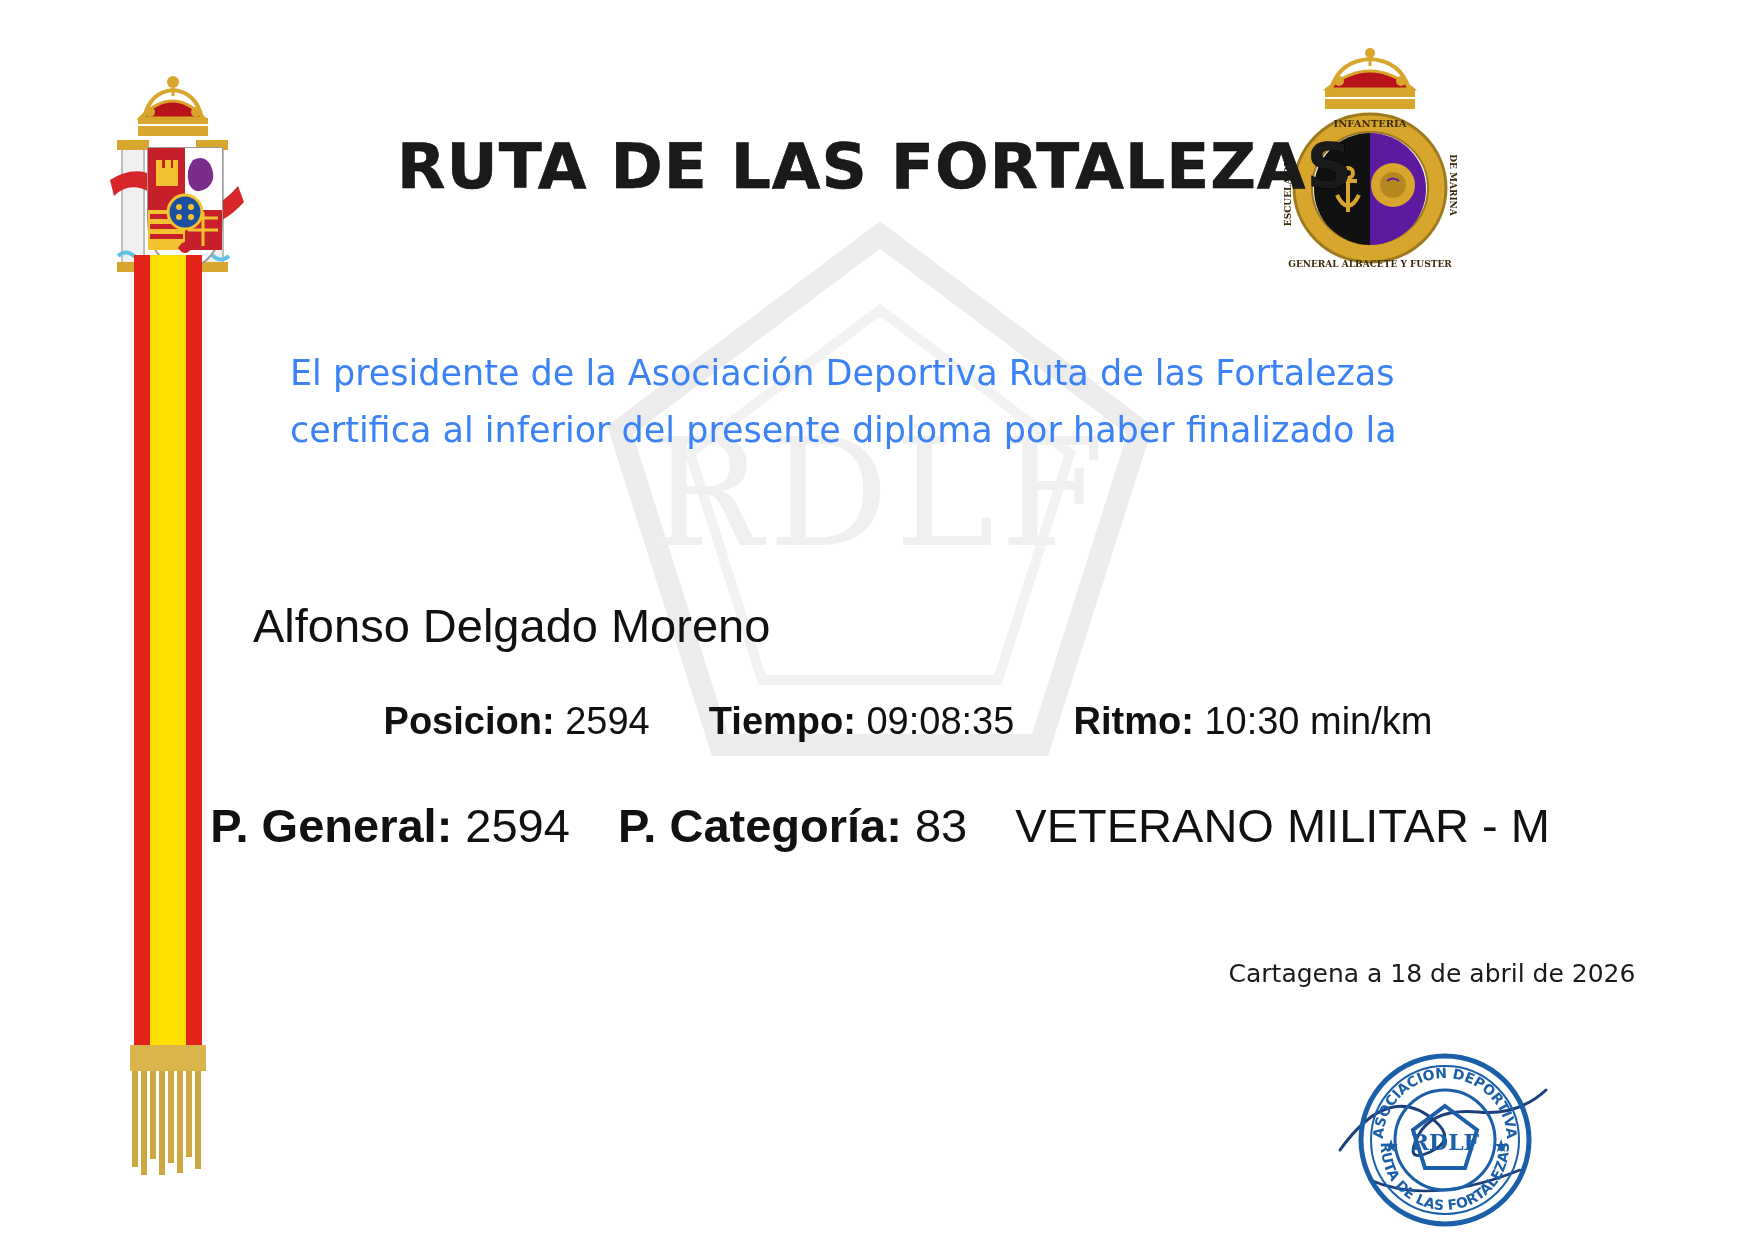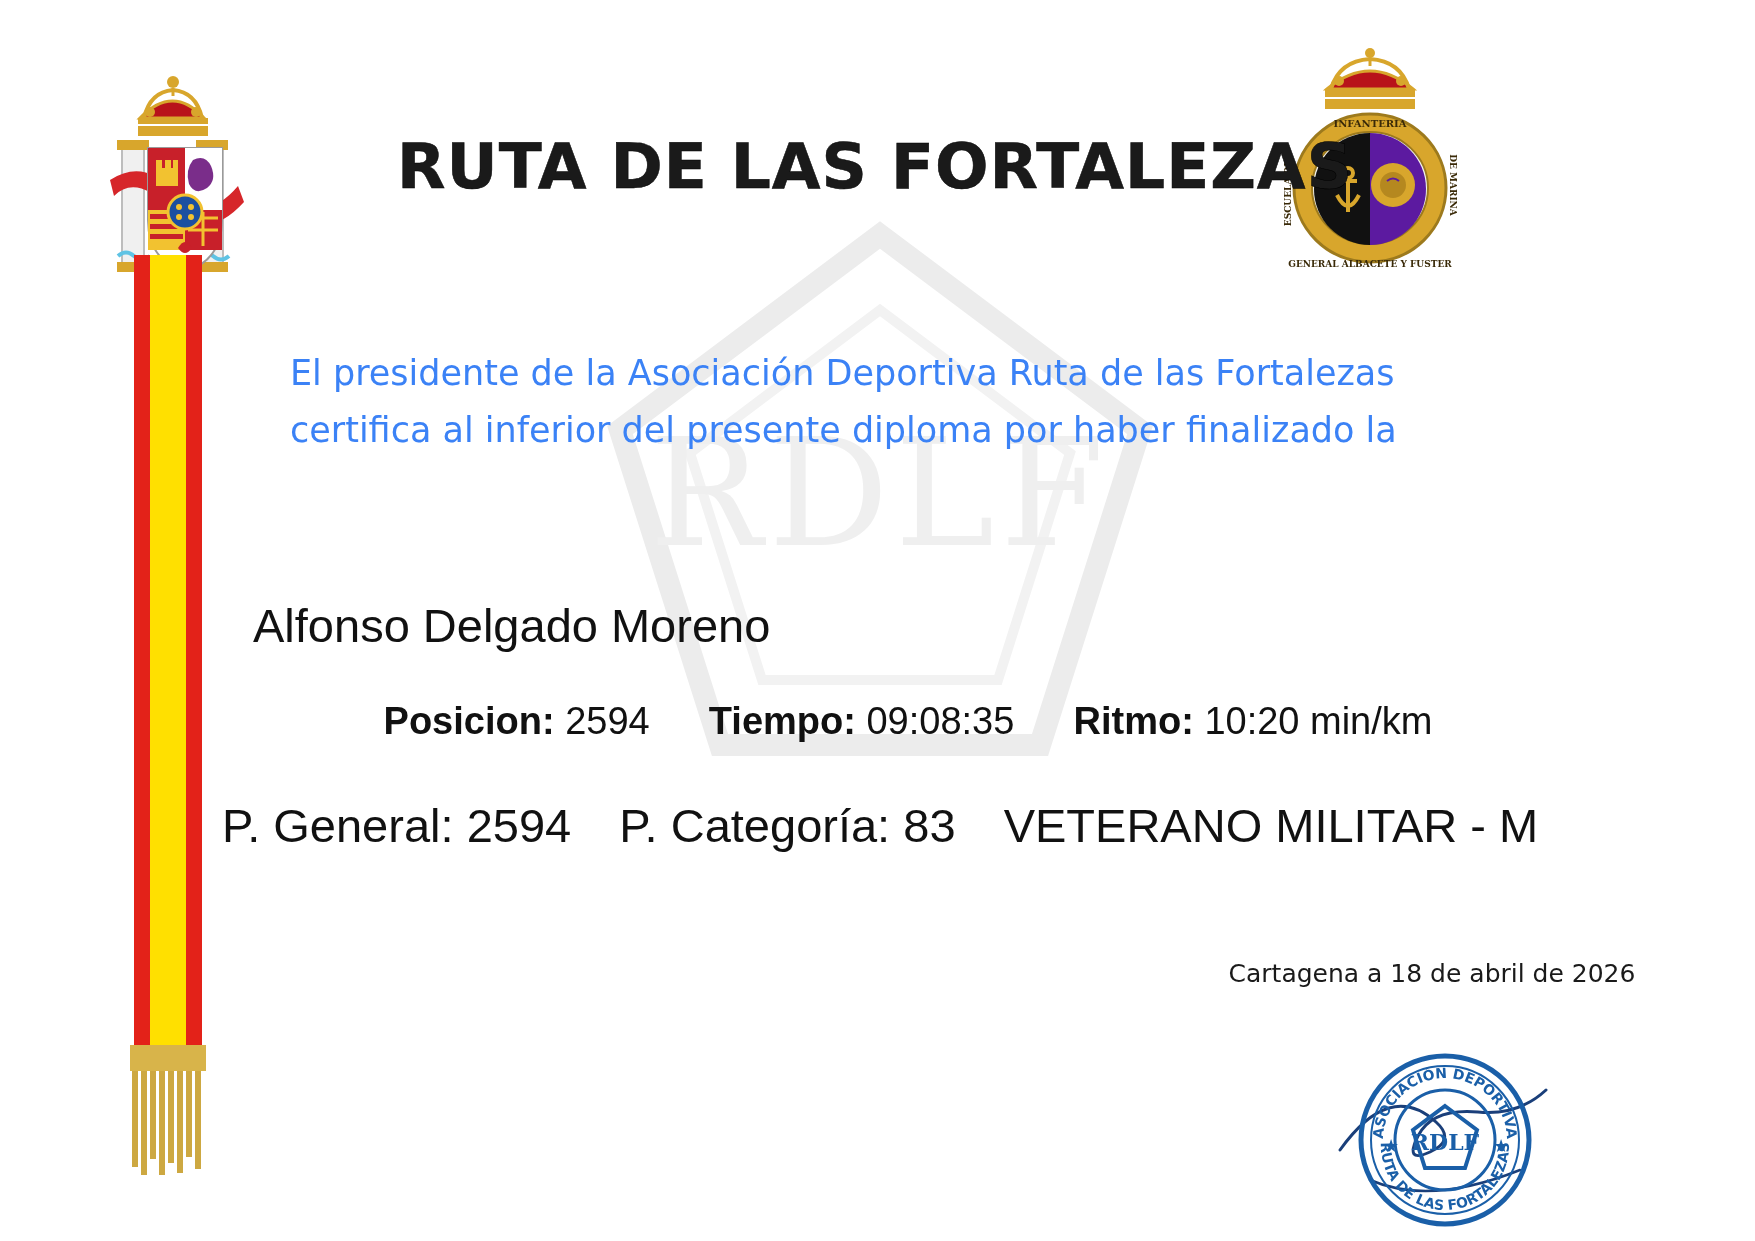--- a/index.html
+++ b/index.html
@@ -112,21 +112,21 @@
   .stats-2 {
     position: absolute;
     left: 60px;
     top: 798px;
     width: 1640px;
     text-align: center;
     font-size: 47px;
     color: #111;
     white-space: nowrap;
   }
-  .stats-2 .lbl { font-weight: normal; margin-top: 8px; }
+  .stats-2 .lbl { font-weight: bold; margin-top: 8px; }
   .stats-2 .val { font-weight: normal; }
 
   
   .sign-block {
     position: absolute;
     right: 108px;
     top: 955px;
     width: 430px;
     text-align: center;
     font-family: "DejaVu Sans", sans-serif;
@@ -295,21 +295,21 @@
 <div class="recipient">Alfonso Delgado Moreno</div>
 
 <div class="stats-1">
   <span class="lbl">Posicion:</span>
   <span class="val">2594</span>
   <span class="gap"></span>
   <span class="lbl">Tiempo:</span>
   <span class="val">09:08:35</span>
   <span class="gap"></span>
   <span class="lbl">Ritmo:</span>
-  <span class="val">10:20 min/km</span>
+  <span class="val">10:30 min/km</span>
 </div>
 
 <div class="stats-2">
   <span class="lbl">P. General:</span>
   <span class="val">2594</span>
   <span class="gap"></span>
   <span class="lbl">P. Categoría:</span>
   <span class="val">83</span>
   <span class="gap"></span>
   <span class="val">VETERANO MILITAR - M</span>

